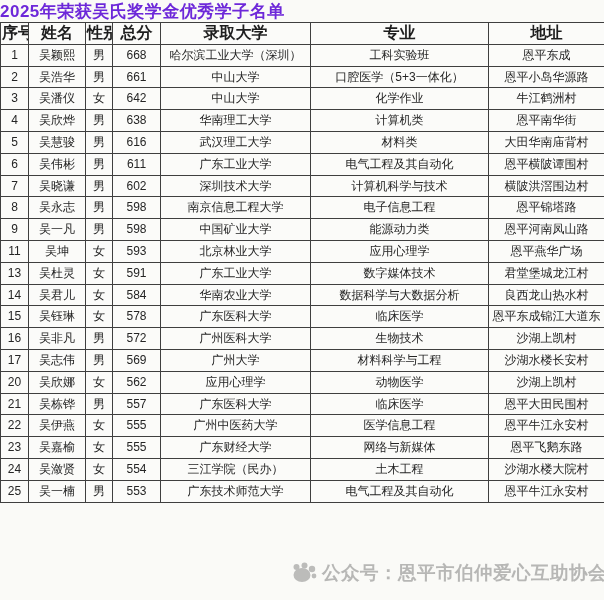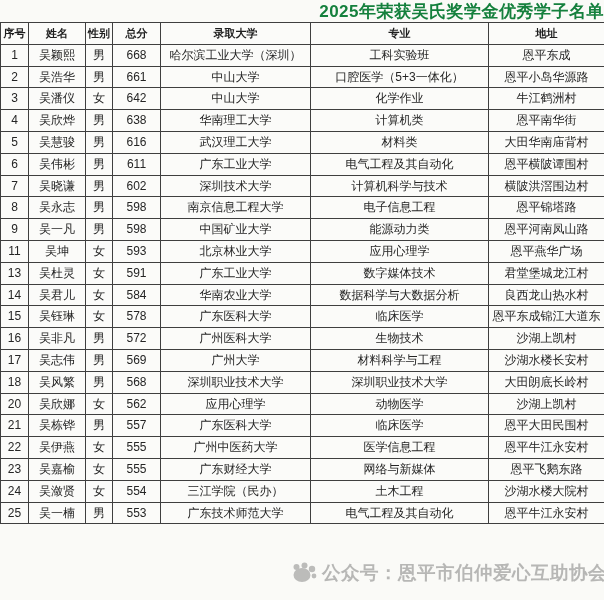--- a/index.html
+++ b/index.html
@@ -12,24 +12,24 @@
     background: #fafaf7;
     font-family: "Liberation Sans", "DejaVu Sans", sans-serif;
     color: #222;
     position: relative;
     overflow: hidden;
   }
   .page-title {
     margin: 0;
     height: 22px;
     line-height: 23px;
-    text-align: right;
+    text-align: left;
     font-size: 17px;
     font-weight: bold;
-    color: #15803d;
+    color: #6d28d9;
     letter-spacing: 0.5px;
   }
   table.roster {
     border-collapse: collapse;
     table-layout: fixed;
     width: 604px;
     background: #fbfbf9;
   }
   table.roster th,
   table.roster td {
@@ -39,21 +39,21 @@
     text-align: center;
     vertical-align: middle;
     font-size: 12px;
     line-height: 1.05;
     color: #252525;
     white-space: nowrap;
     overflow: hidden;
   }
   table.roster th {
     font-weight: bold;
-    font-size: 11px;
+    font-size: 16px;
     color: #1e1e1e;
   }
   
   .watermark {
     position: absolute;
     left: 292px;
     top: 560px;
     display: flex;
     align-items: center;
     gap: 5px;
@@ -230,29 +230,20 @@
         <tr>
           <td>17</td>
           <td>吴志伟</td>
           <td>男</td>
           <td>569</td>
           <td>广州大学</td>
           <td>材料科学与工程</td>
           <td>沙湖水楼长安村</td>
         </tr>
         <tr>
-          <td>18</td>
-          <td>吴风繁</td>
-          <td>男</td>
-          <td>568</td>
-          <td>深圳职业技术大学</td>
-          <td>深圳职业技术大学</td>
-          <td>大田朗底长岭村</td>
-        </tr>
-        <tr>
           <td>20</td>
           <td>吴欣娜</td>
           <td>女</td>
           <td>562</td>
           <td>应用心理学</td>
           <td>动物医学</td>
           <td>沙湖上凯村</td>
         </tr>
         <tr>
           <td>21</td>

